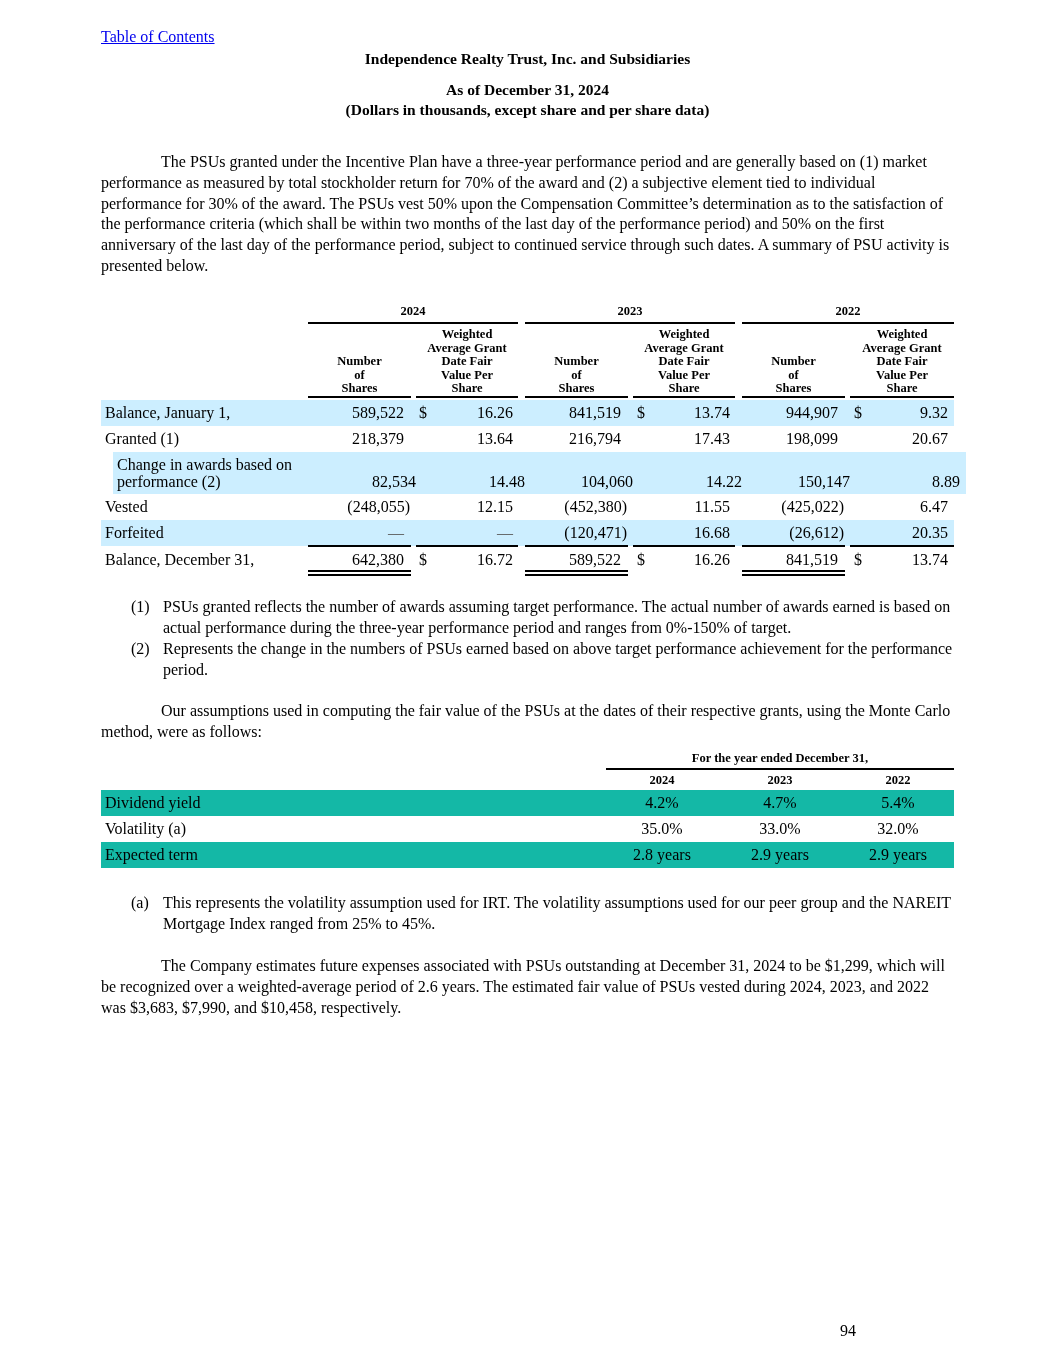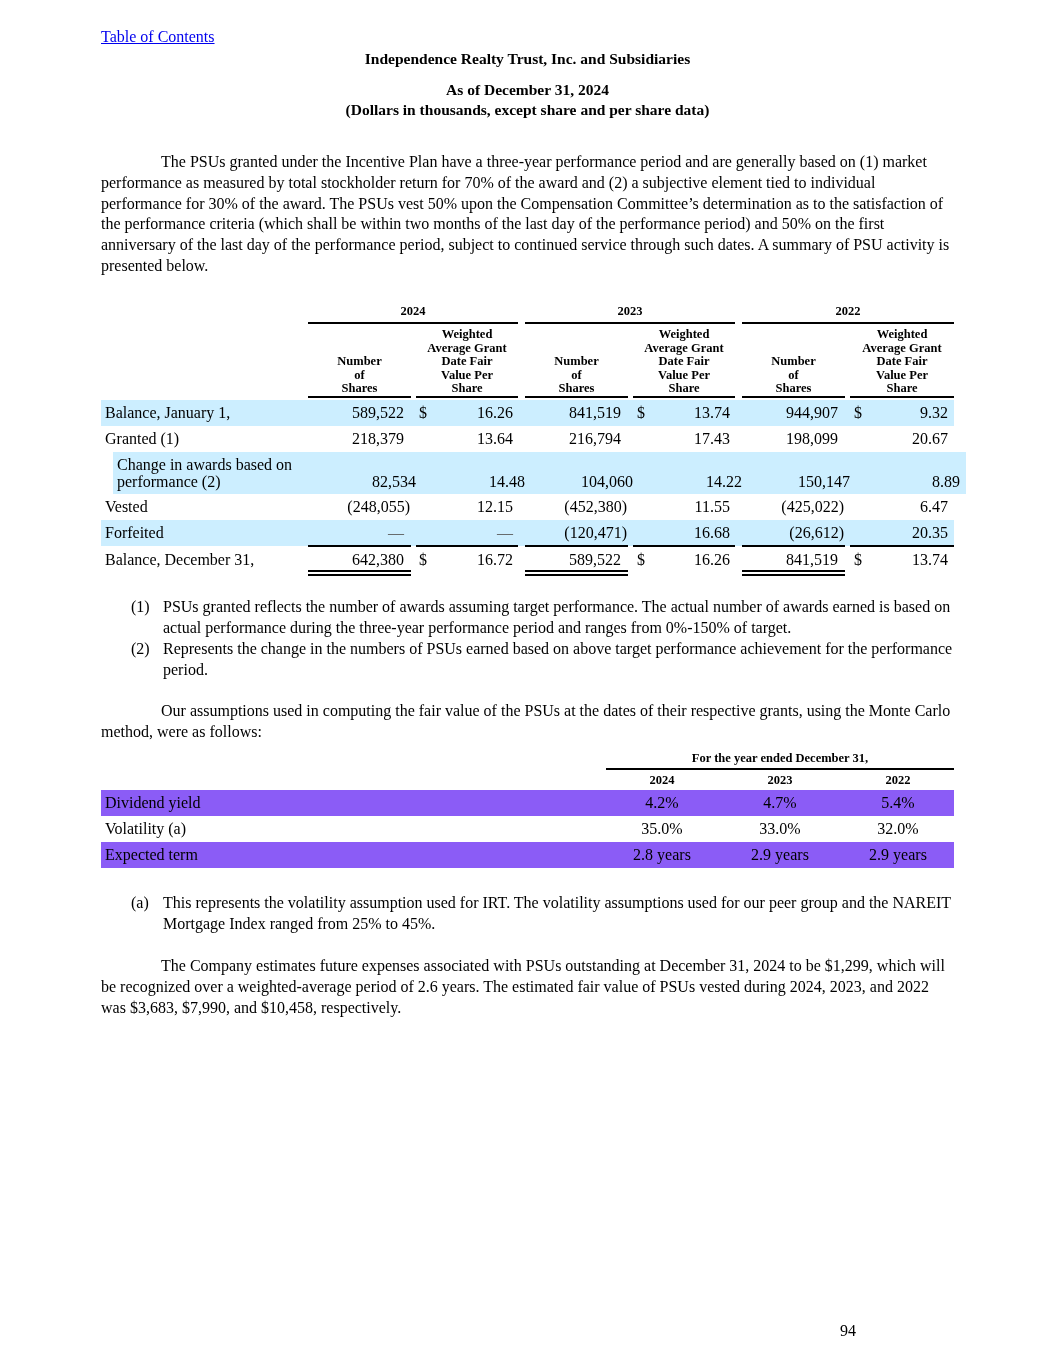--- a/index.html
+++ b/index.html
@@ -33,21 +33,21 @@
   
   .fn { position: absolute; left: 30px; width: 823px; font-size: 16px; line-height: 20.8px; }
   .fn .mk { position: absolute; left: 0; top: 0; }
   .fn .tx { margin-left: 32px; display: block; }
 
   
   .t2 { position: absolute; left: 0; top: 748px; width: 853px; }
   .t2 .ftitle { position: absolute; left: 505px; width: 348px; top: 0; height: 20px; text-align: center; font-weight: bold; font-size: 12.5px; line-height: 20px; border-bottom: 2px solid #000; }
   .t2 .yh { position: absolute; top: 22px; height: 20px; text-align: center; font-weight: bold; font-size: 12.5px; line-height: 20px; border-bottom: 2px solid #000; }
   .t2 .arow { position: absolute; left: 0; width: 853px; height: 26px; line-height: 26px; font-size: 16px; }
-  .t2 .arow.shade { background: #8b5cf6; }
+  .t2 .arow.shade { background: #14b8a6; }
   .t2 .arow .lbl { position: absolute; left: 4px; }
   .t2 .arow .v { position: absolute; text-align: center; }
 
   .pnum { position: absolute; left: 0; width: 856px; top: 1322px; text-align: right; font-size: 16px; }
 </style>
 </head>
 <body>
 
 <div class="page">
   <a class="toc">Table of Contents</a>

